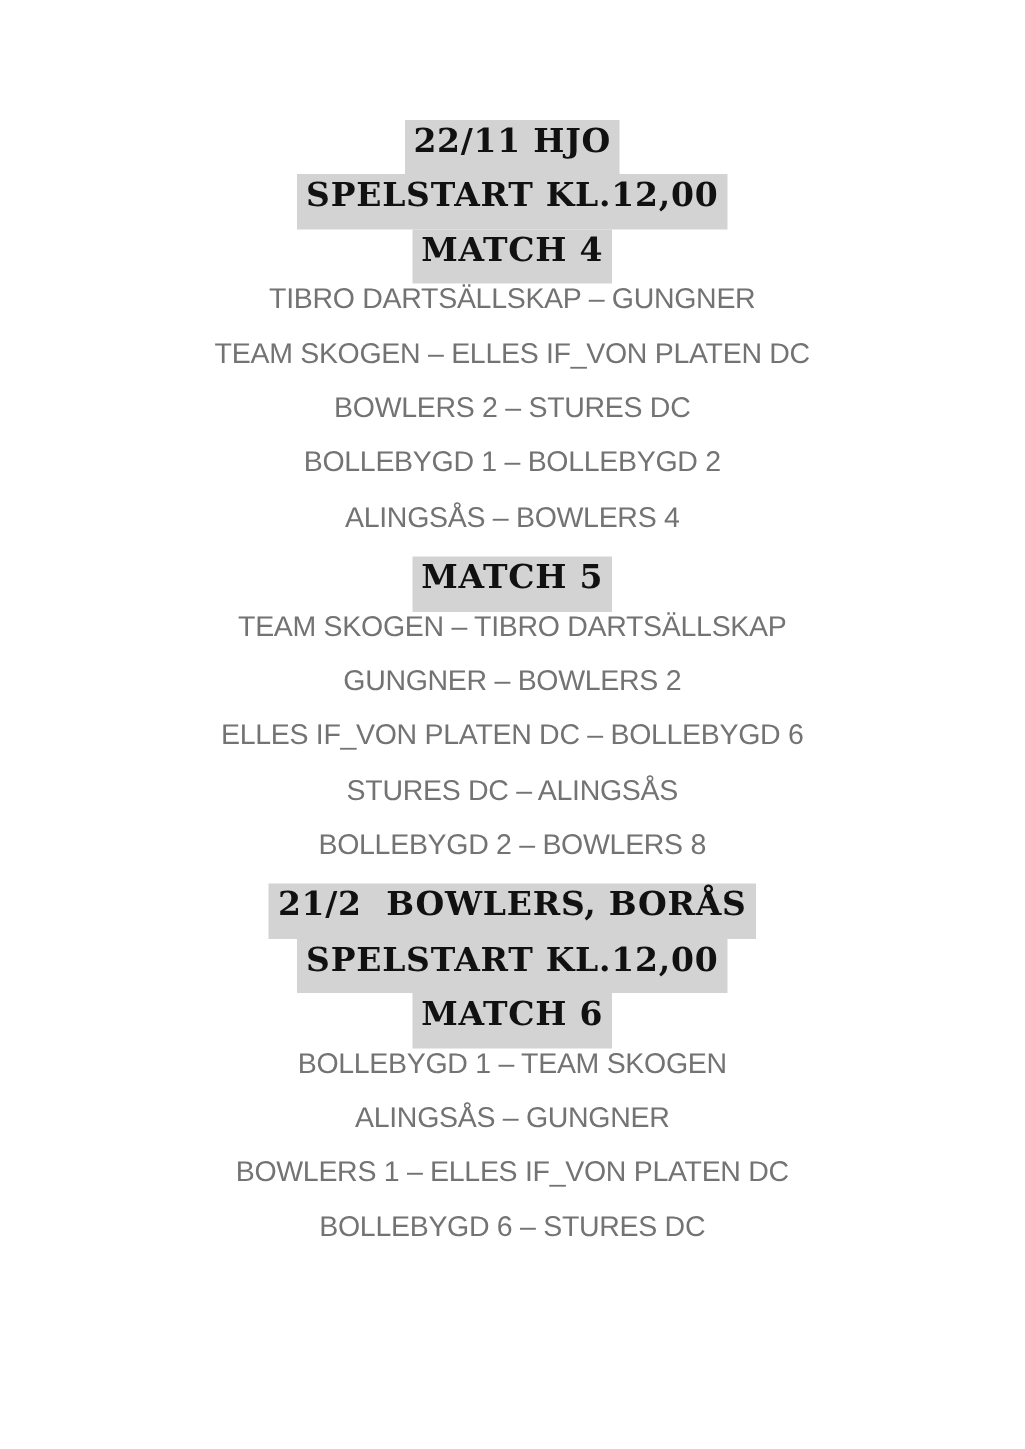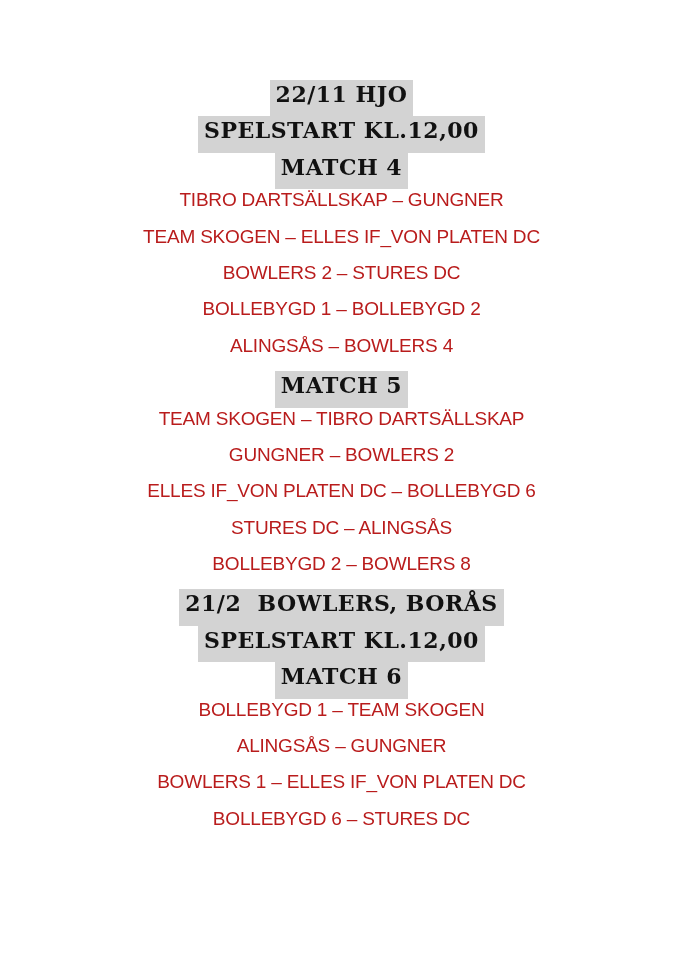--- a/index.html
+++ b/index.html
@@ -19,21 +19,21 @@
   .line {
     height: 36.4px;
     display: flex;
     justify-content: center;
     white-space: pre;
   }
   .fixture {
     font-family: "Liberation Sans", sans-serif;
     font-size: 19px;
     letter-spacing: -0.2px;
-    color: #b91c1c;
+    color: #737373;
   }
   .header .hl {
     display: inline-block;
     background: #d3d3d3;
     font-family: "DejaVu Serif", serif;
     font-weight: bold;
     font-size: 22px;
     letter-spacing: 0.5px;
     color: #111111;
     padding: 1px 6px 2px 6px;

